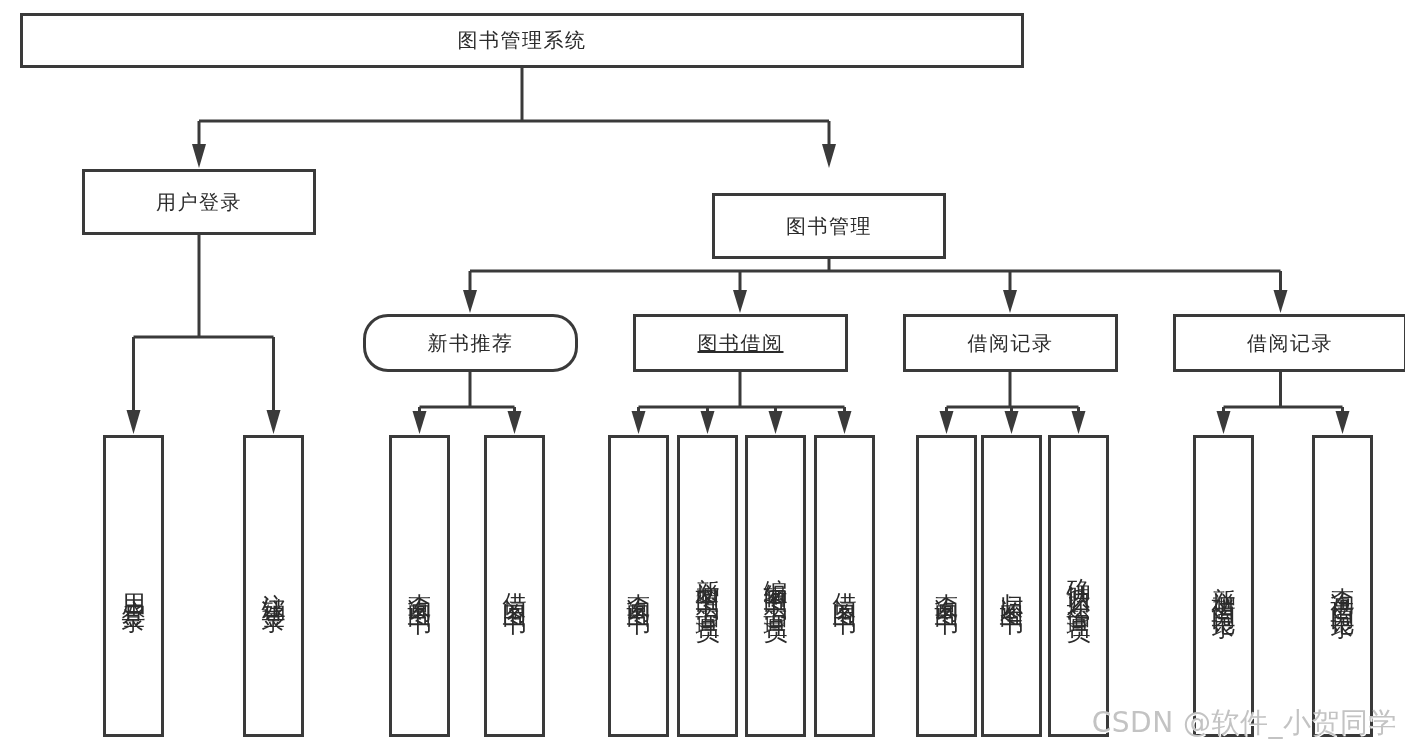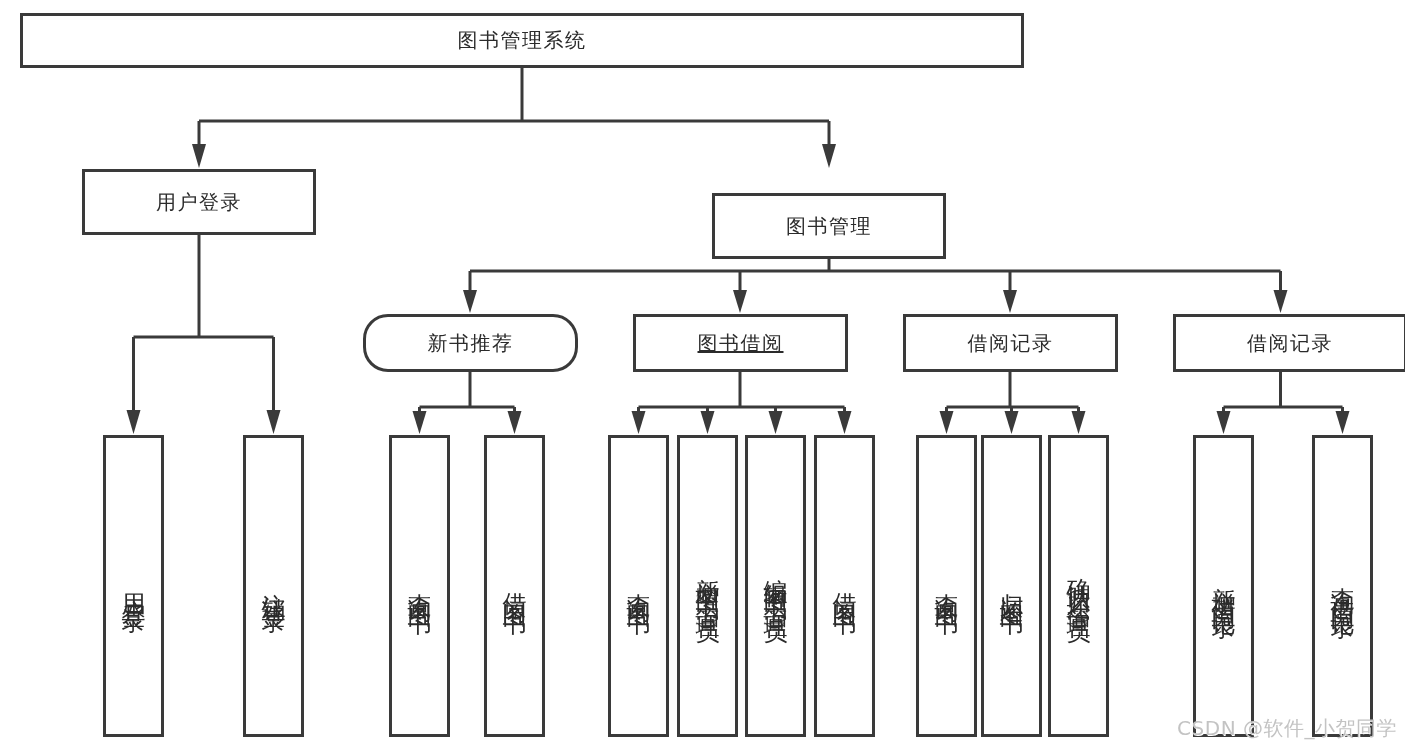--- a/index.html
+++ b/index.html
@@ -56,21 +56,21 @@
     text-orientation: mixed;
     font-size: 24px;
     letter-spacing: 6px;
     line-height: 1;
   }
 
   .watermark {
     position: absolute;
     right: 8px;
     bottom: 5px;
-    font-size: 20px;
+    font-size: 28px;
     color: var(--watermark-color);
     text-shadow: 1px 1px 0 #ffffff;
     letter-spacing: 0.5px;
     white-space: nowrap;
     z-index: 5;
   }
 </style>
 </head>
 <body>
 

